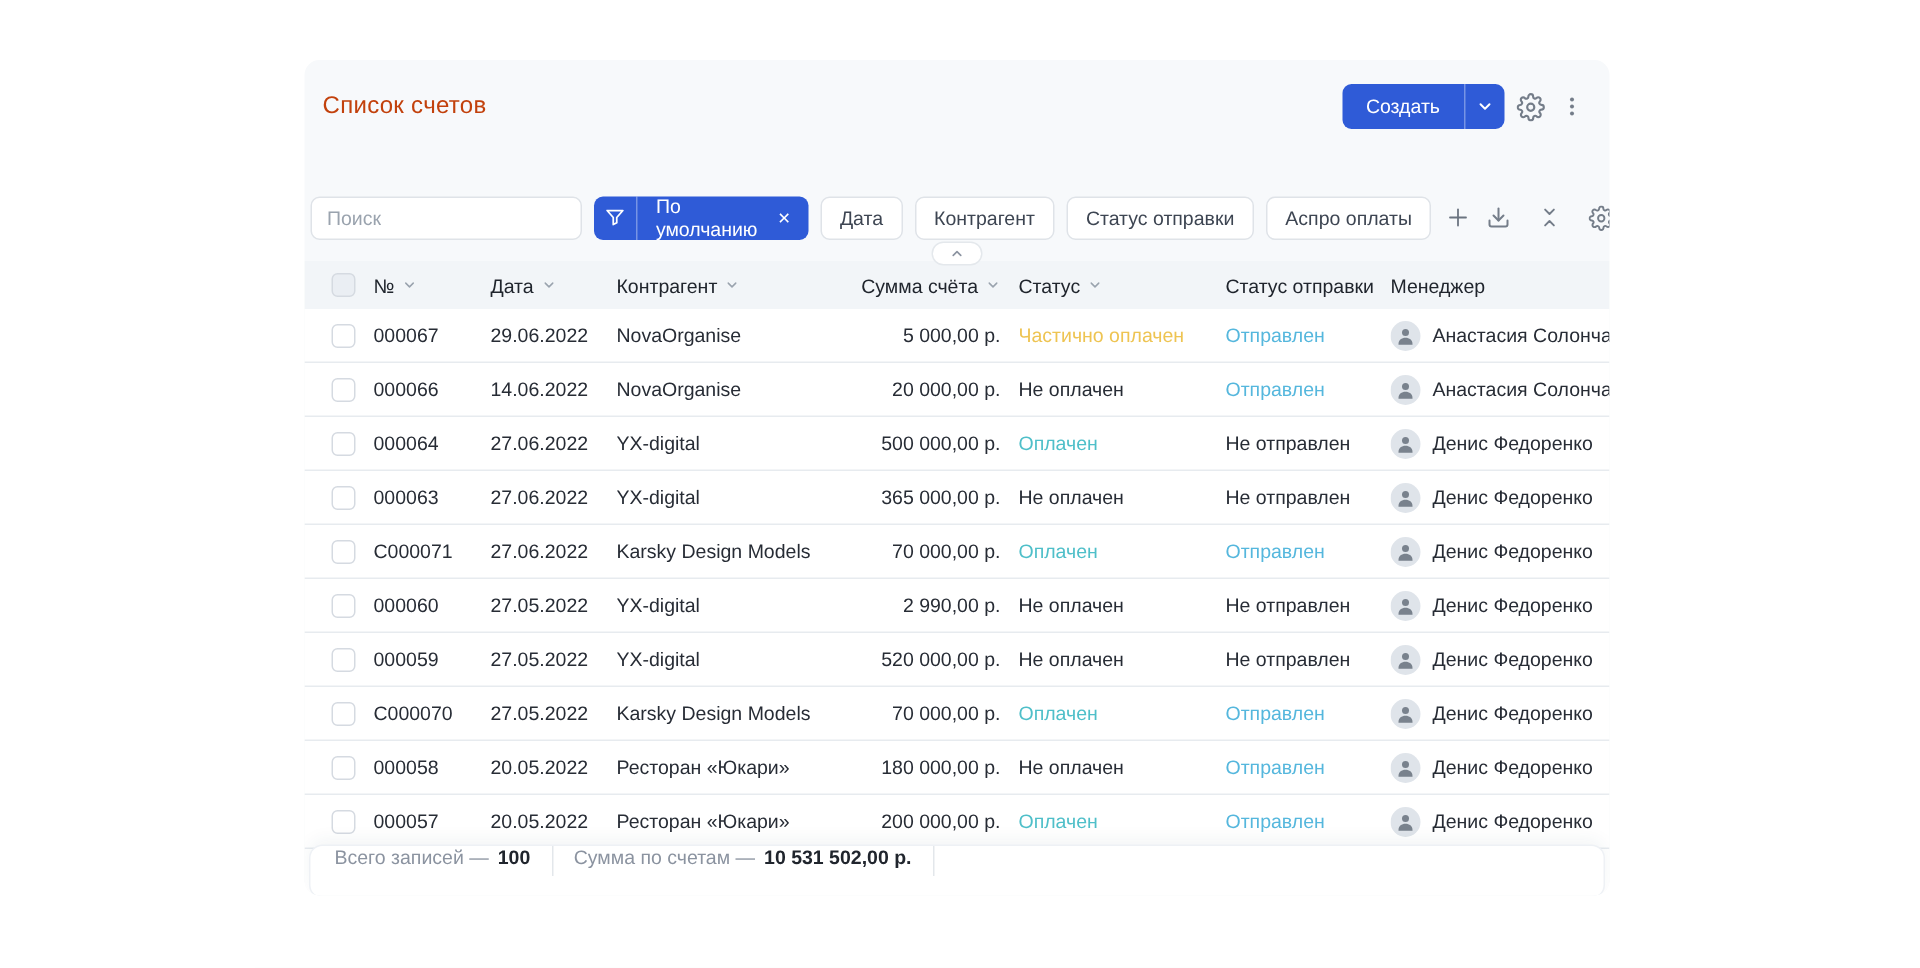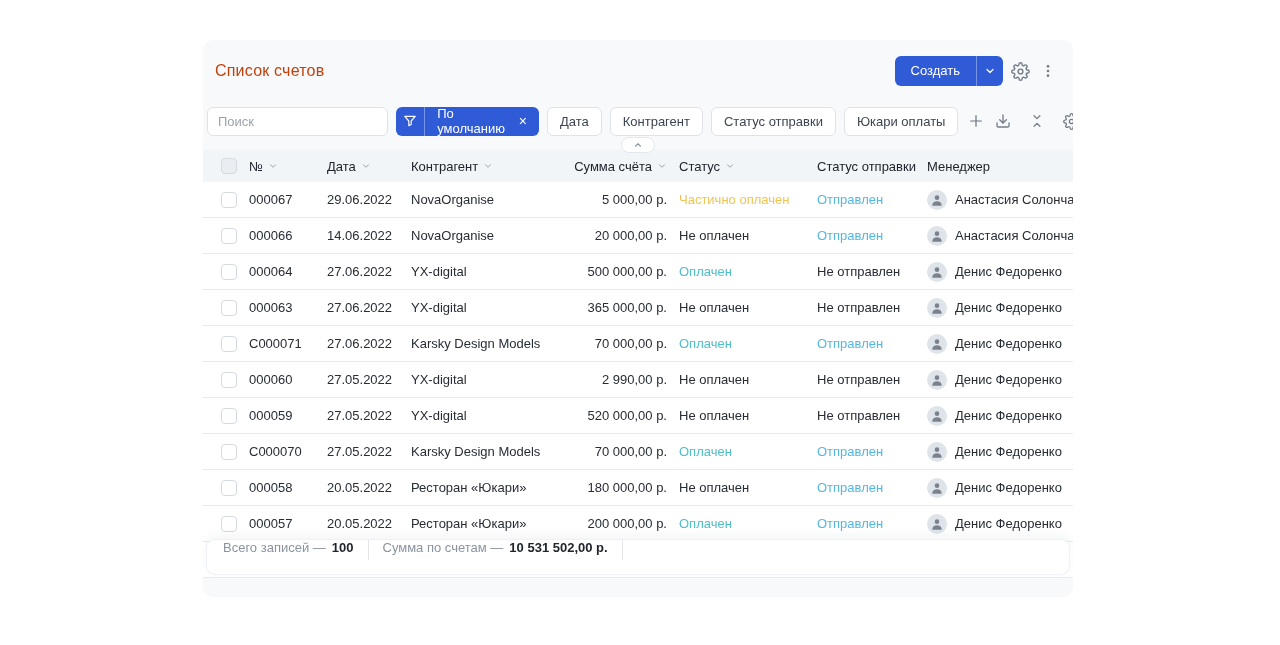--- a/index.html
+++ b/index.html
@@ -27,21 +27,21 @@
   .header-actions{display:flex;align-items:center;gap:6px;}
   .split-btn{display:flex;align-items:center;height:30px;background:var(--primary);
     border-radius:6px;color:#fff;font-size:13px;cursor:pointer;overflow:hidden;}
   .split-main{padding:0 16px;line-height:30px;}
   .split-sep{width:1px;height:30px;background:rgba(255,255,255,.35);}
   .split-chev{width:26px;display:flex;align-items:center;justify-content:center;height:30px;}
   .icon-btn{display:flex;align-items:center;justify-content:center;width:22px;height:22px;
     color:var(--c-icon);cursor:pointer;}
   
   .filter-bar{height:38px;margin-bottom:10px;display:flex;align-items:center;
-    padding:0 10px 0 4px;gap:8px;}
+    padding:0 10px 0 4px;gap:8px;margin-top:24px;}
   .search-input{width:181px;height:29px;border:1px solid var(--chip-border);border-radius:6px;
     background:#fff;padding:0 10px;font-size:13px;color:var(--c-text);outline:none;
     font-family:inherit;}
   .search-input::placeholder{color:#9aa3ae;}
   .filter-active{display:flex;align-items:center;height:29px;background:var(--primary);
     border-radius:6px;color:#fff;font-size:13px;cursor:pointer;}
   .filter-active .funnel-box{width:34px;display:flex;justify-content:center;align-items:center;}
   .filter-active .fsep{width:1px;height:29px;background:rgba(255,255,255,.35);}
   .filter-active .flabel{padding:0 6px 0 12px;}
   .filter-active .fx{padding:0 12px 0 2px;font-size:14px;cursor:pointer;}
@@ -128,21 +128,21 @@
             <path d="M3 4h18l-7 8v6l-4 2v-8L3 4z"></path>
           </svg>
       </span>
       <span class="fsep"></span>
       <span class="flabel">По умолчанию</span>
       <span class="fx">×</span>
     </div>
     <div class="chip">Дата</div>
     <div class="chip">Контрагент</div>
     <div class="chip">Статус отправки</div>
-    <div class="chip">Юкари оплаты</div>
+    <div class="chip">Аспро оплаты</div>
     <span class="plus-btn">
       <svg width="16" height="16" viewBox="0 0 24 24" fill="none" stroke="currentColor" stroke-width="1.8" stroke-linecap="round">
           <line x1="12" y1="4" x2="12" y2="20"></line>
           <line x1="4" y1="12" x2="20" y2="12"></line>
         </svg>
     </span>
     <div class="filter-right">
       <span class="icon-btn">
         <svg width="16" height="16" viewBox="0 0 24 24" fill="none" stroke="currentColor" stroke-width="2" stroke-linecap="round" stroke-linejoin="round">
             <path d="M21 15v4a2 2 0 0 1-2 2H5a2 2 0 0 1-2-2v-4"></path>

